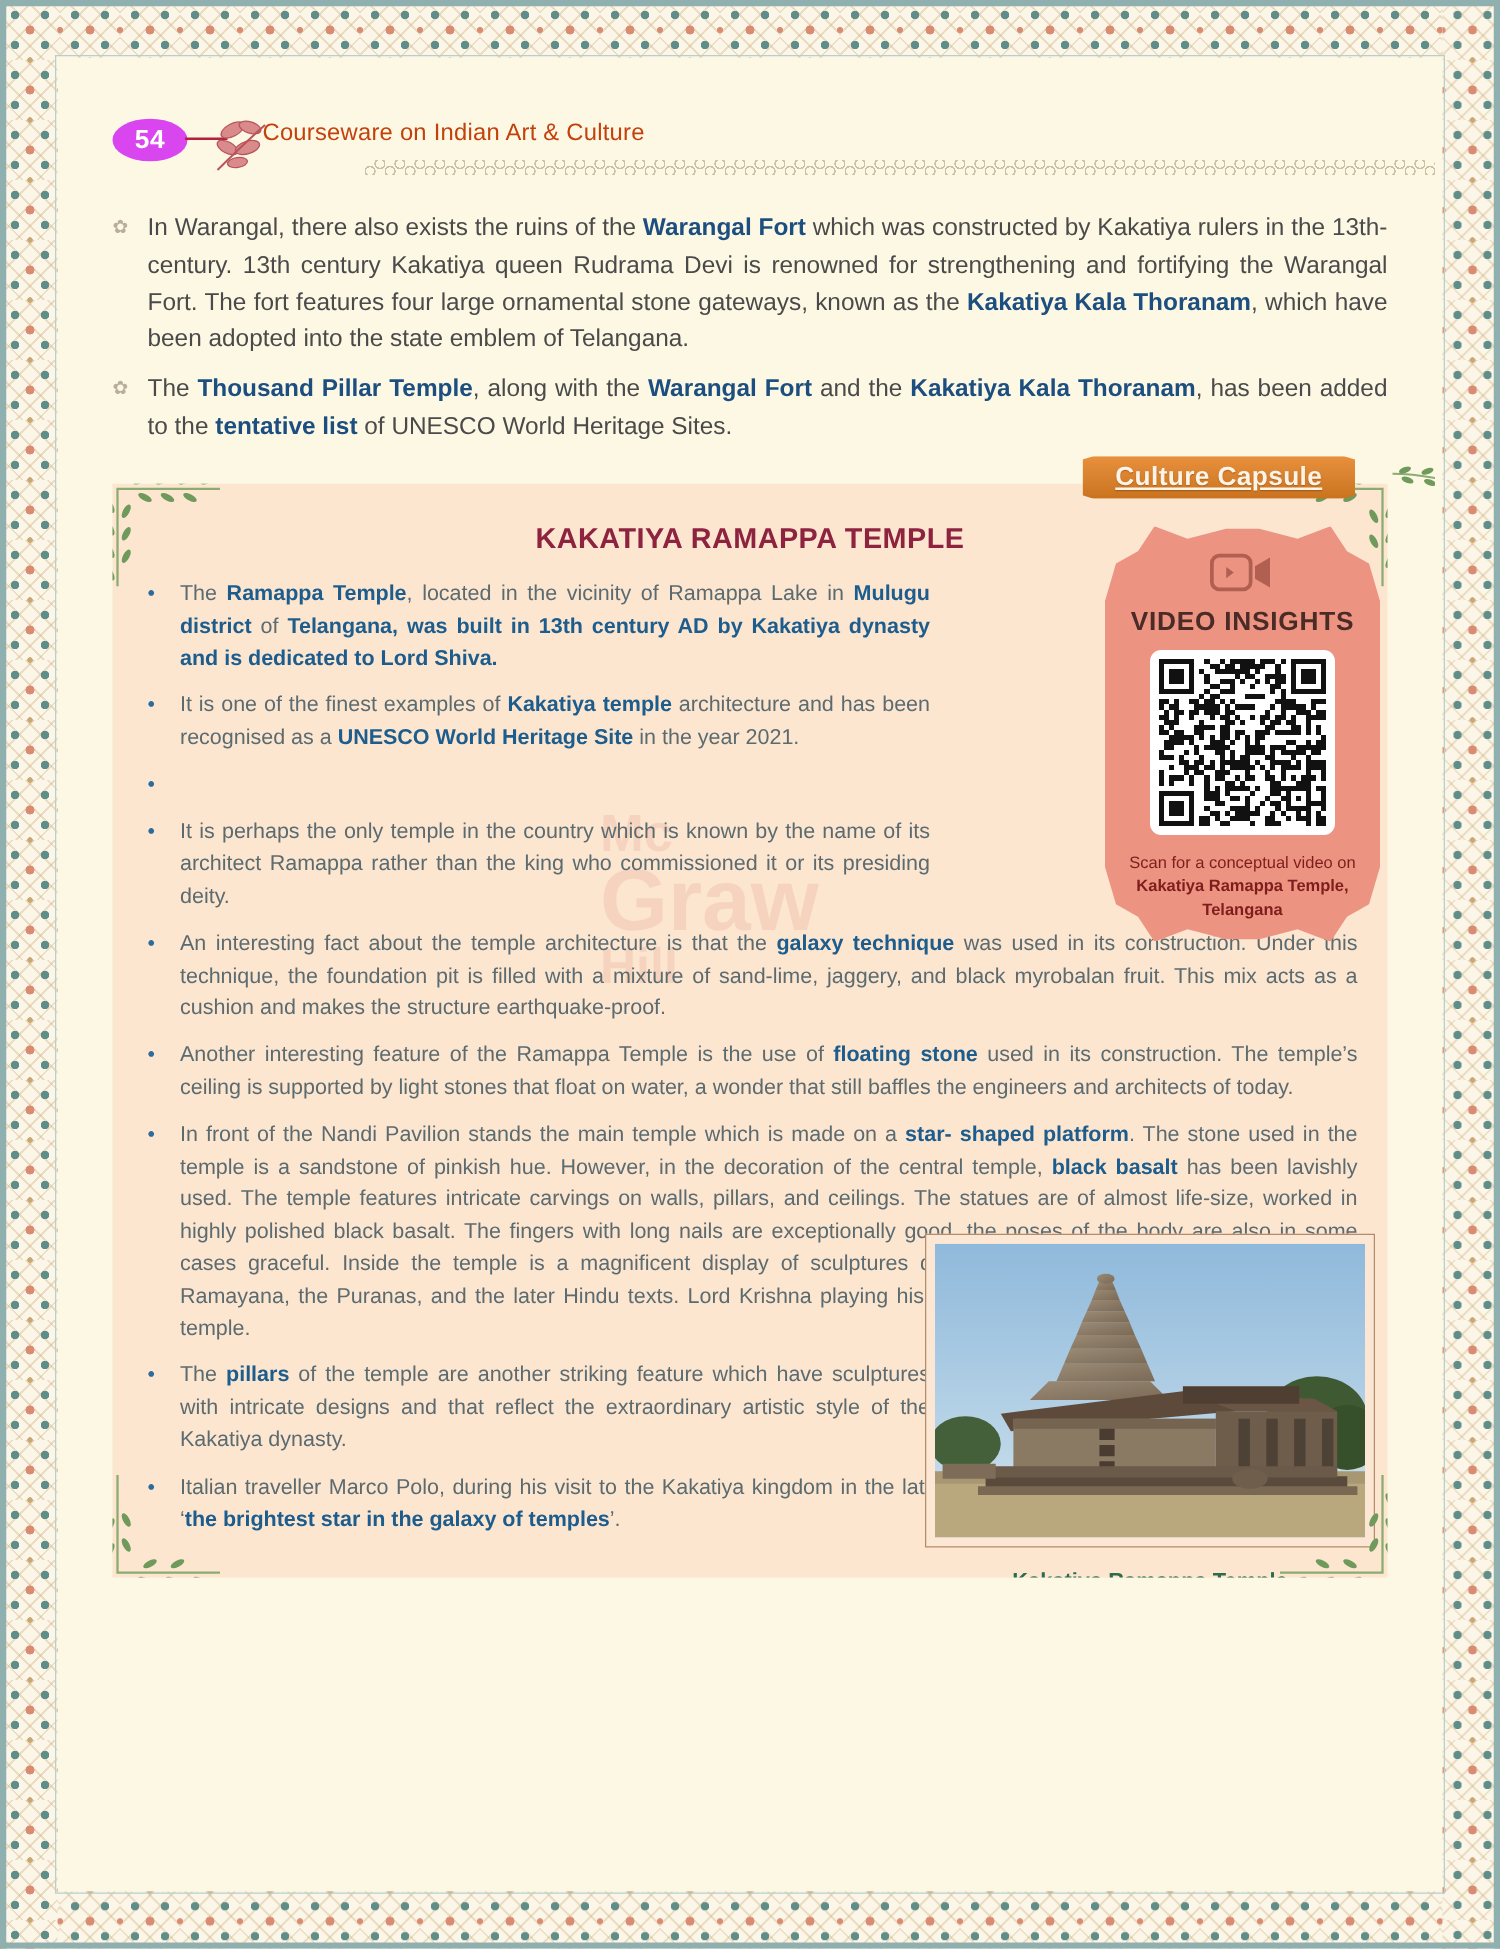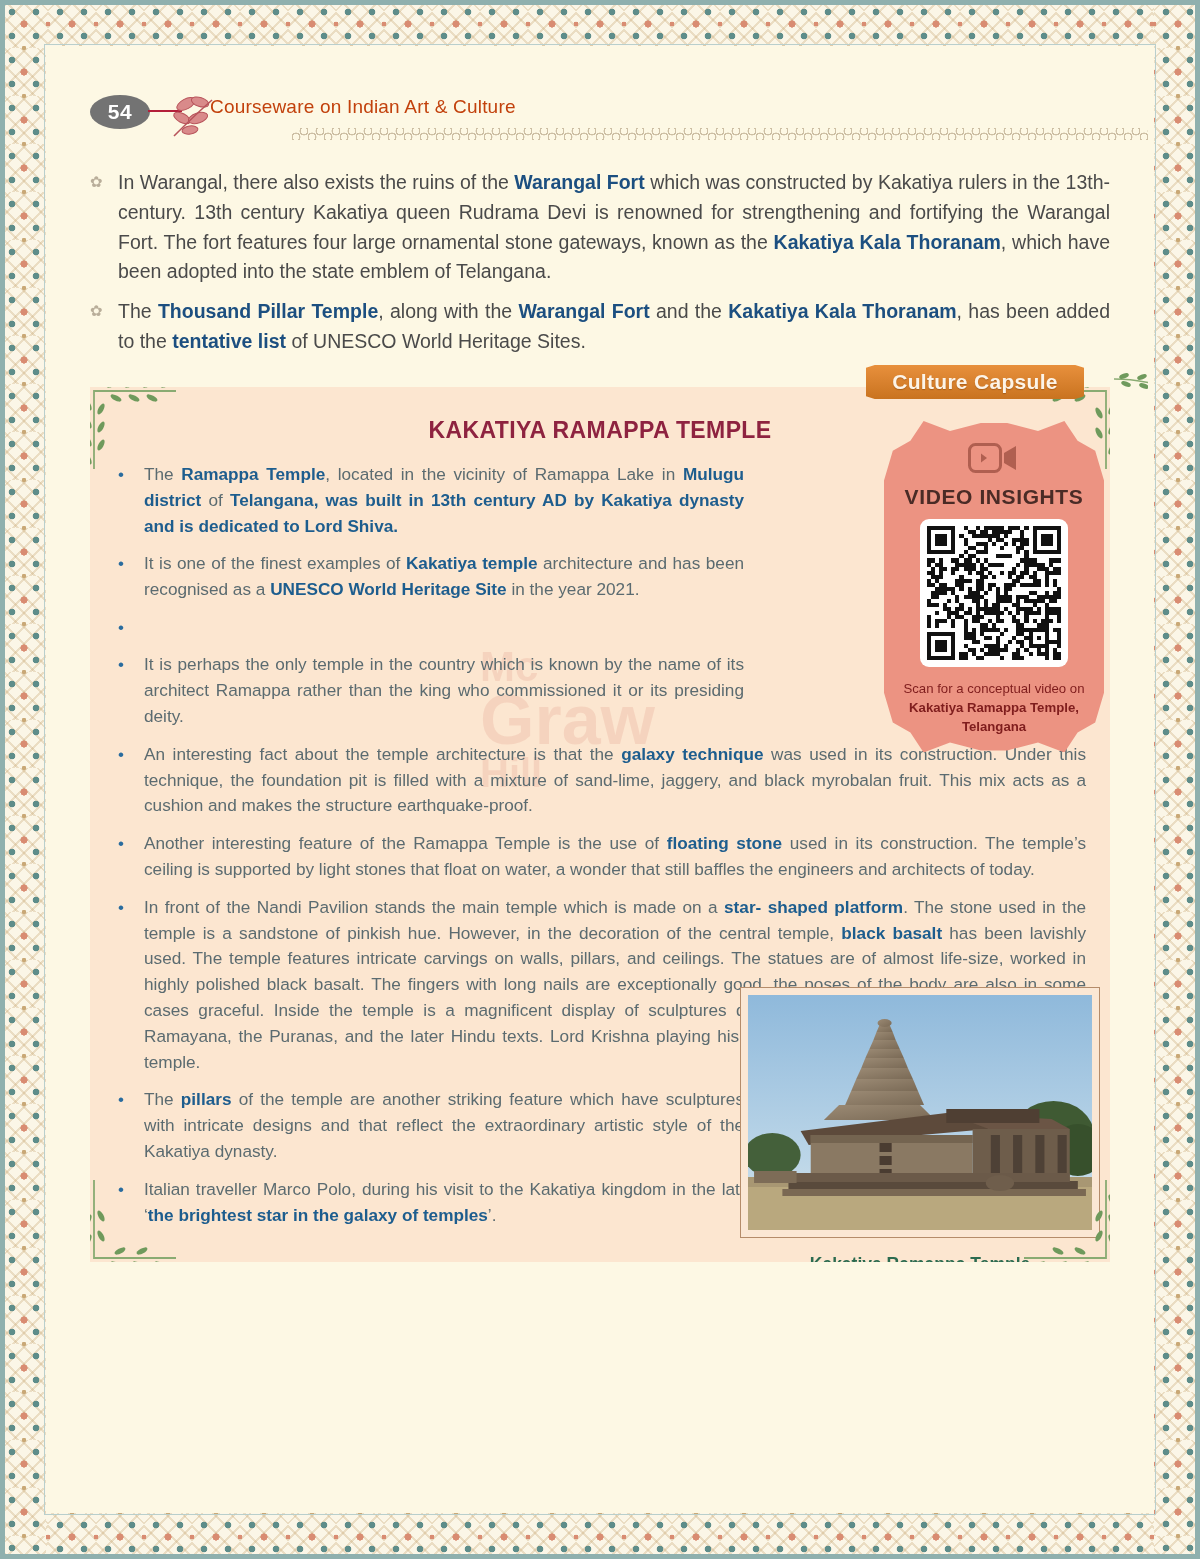--- a/index.html
+++ b/index.html
@@ -41,21 +41,21 @@
   .el-r{right:0;top:0;width:5px;height:1559px;}
   .inner-line{position:absolute;left:44px;top:44px;right:44px;bottom:44px;border:1.5px solid #b9cfcc;}
 
   
   .content{position:absolute;left:52px;top:52px;width:1096px;height:1455px;background:#fdf8e4;overflow:hidden;}
 
   
   .pg-header{position:relative;height:62px;margin:38px 0 0 0;}
   .pg-badge{
     position:absolute;left:38px;top:5px;width:60px;height:34px;
-    background:#737373;color:#fff;font-size:21px;font-weight:bold;
+    background:#d946ef;color:#fff;font-size:21px;font-weight:bold;
     display:flex;align-items:center;justify-content:center;
     border-radius:50% / 50%;letter-spacing:.5px;
   }
   .badge-stem{position:absolute;left:96px;top:20px;width:34px;height:2px;background:#b41f3a;}
   .floral{position:absolute;left:118px;top:2px;width:52px;height:46px;}
   .hdr-title{
     position:absolute;left:158px;top:6px;font-size:19px;color:#c2410c;
     letter-spacing:.2px;
   }
   .wavy{
@@ -83,20 +83,21 @@
   .capsule-wrap{position:relative;margin:30px 38px 0 38px;}
   .cc-ribbon{
     position:absolute;right:26px;top:-22px;z-index:6;
     width:218px;height:34px;
     background:linear-gradient(180deg,#e8903c 0%,#d9822f 48%,#c9731f 100%);
     color:#fdf4e8;font-size:21px;font-weight:bold;
     display:flex;align-items:center;justify-content:center;
     letter-spacing:.3px;
     clip-path:polygon(0 8%,4% 0,96% 0,100% 8%,100% 92%,96% 100%,4% 100%,0 92%);
     box-shadow:0 1px 2px rgba(0,0,0,.18);
+    text-decoration:underline;
   }
   .cc-ribbon .lbl{text-shadow:0 1px 1px rgba(120,60,10,.45);}
   .ribbon-vine{position:absolute;right:-110px;top:-14px;width:110px;height:34px;z-index:6;}
 
   .capsule{
     position:relative;background:#fce6d0;padding:28px 24px 22px 24px;
     overflow:hidden;
   }
   .watermark{
     position:absolute;left:390px;top:260px;width:300px;height:180px;

